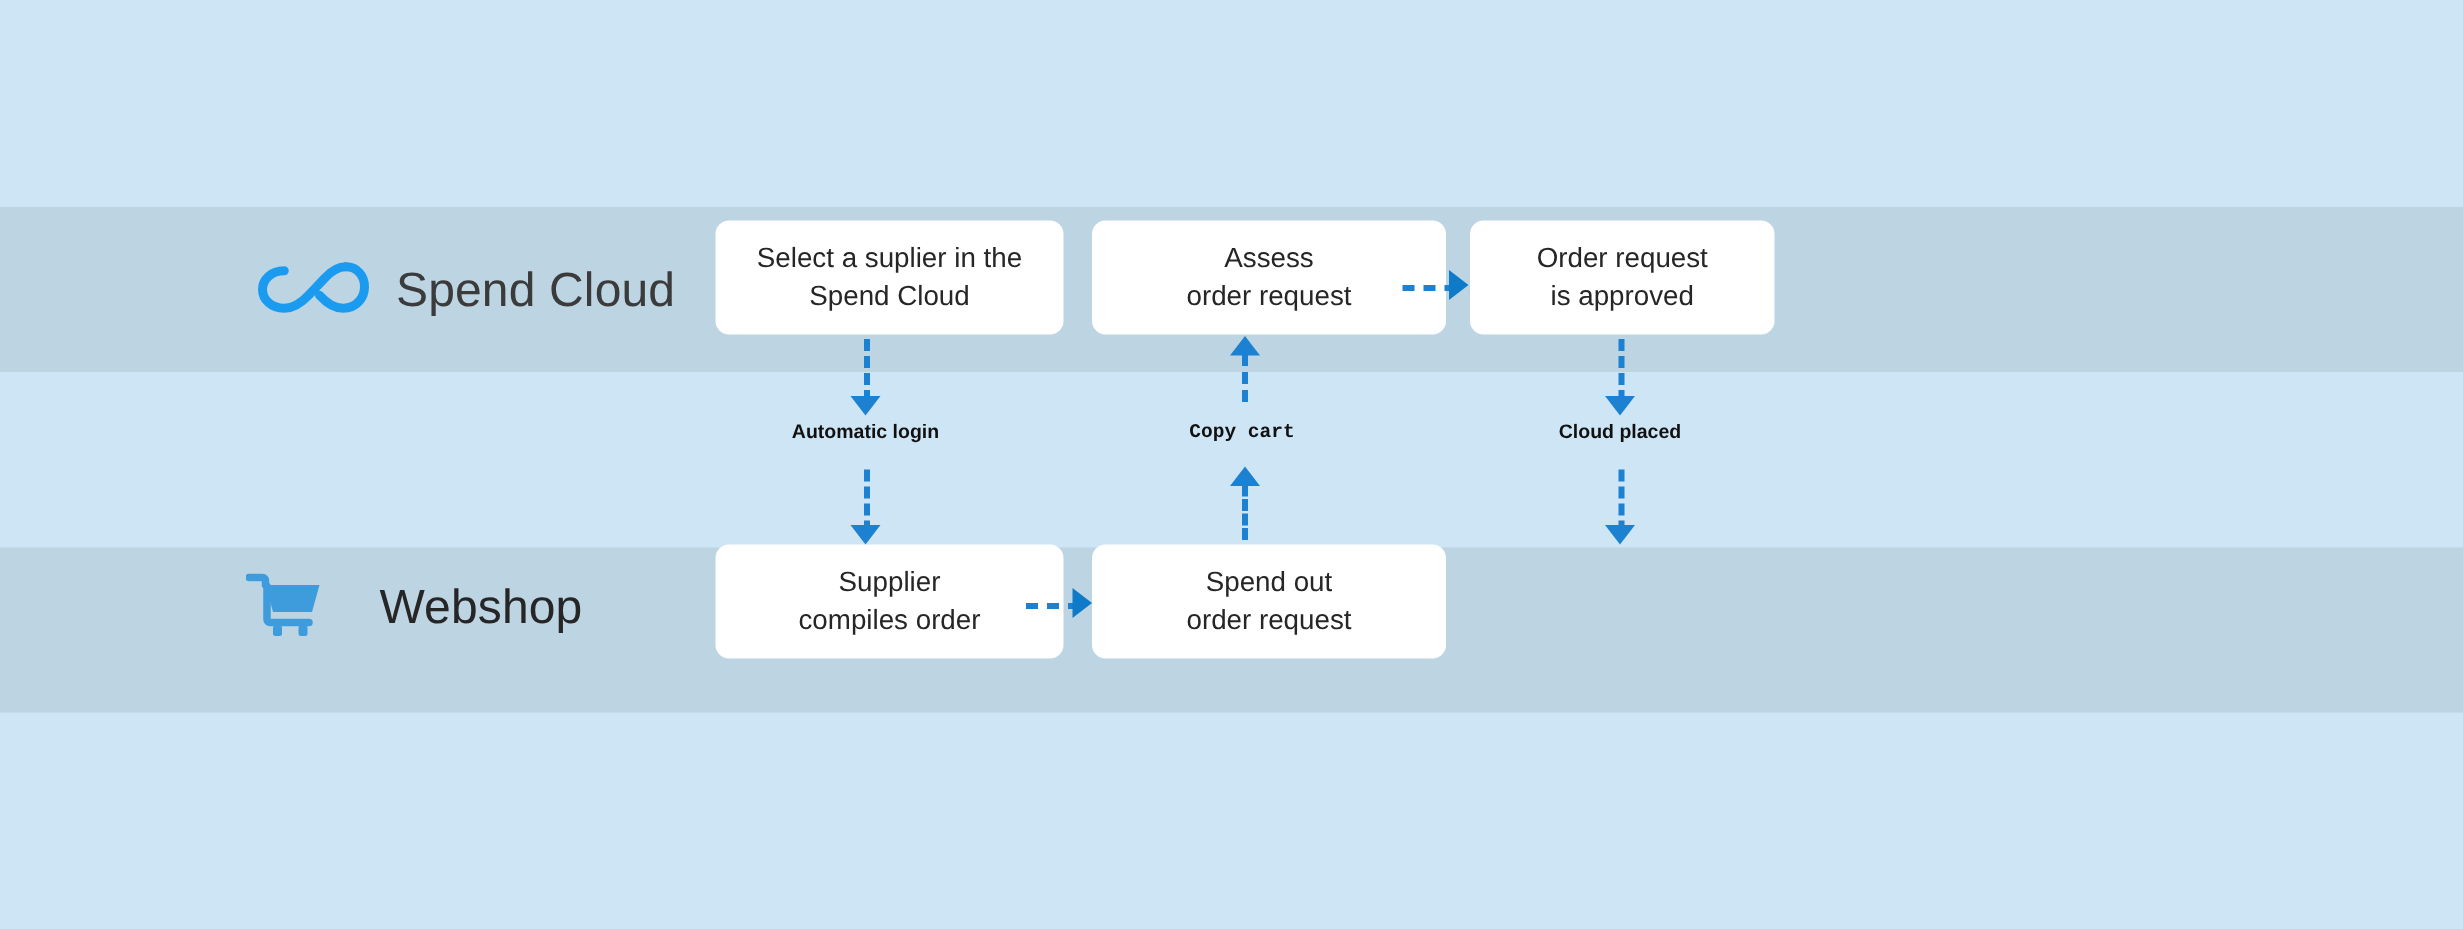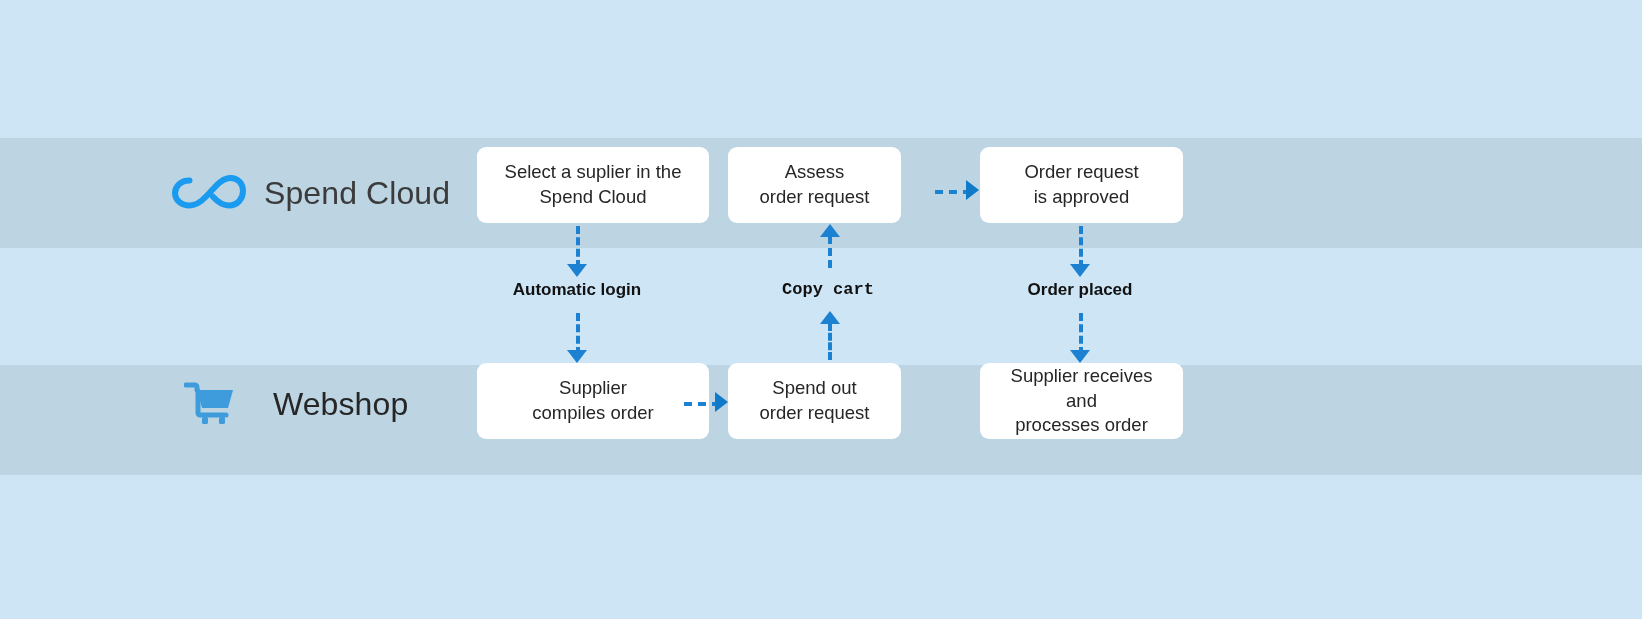--- a/index.html
+++ b/index.html
@@ -34,21 +34,21 @@
   .band-bottom { top: 365px; height: 110px; }
 
   
   .lane-header {
     position: absolute;
     display: flex;
     align-items: center;
     gap: 18px;
   }
   .lane-header-top    { left: 172px; top: 163px; height: 60px; }
-  .lane-header-bottom { left: 184px; top: 375px; height: 58px; gap: 37px; }
+  .lane-header-bottom { left: 164px; top: 375px; height: 58px; gap: 37px; }
 
   .lane-title {
     font-size: 32px;
     color: #3b3b3b;
     letter-spacing: 0.1px;
     white-space: nowrap;
   }
   .lane-title-bottom { color: #262626; }
 
   .lane-icon { display: block; line-height: 0; }
@@ -69,21 +69,21 @@
     box-sizing: border-box;
   }
   .node-text { display: block; white-space: pre-line; }
 
   
   .n-top    { top: 147px; height: 76px; }
   
   .n-bottom { top: 363px; height: 76px; }
 
   .col-1 { left: 477px; width: 232px; }
-  .col-2 { left: 728px; width: 173px; }
+  .col-2 { left: 728px; width: 236px; }
   .col-3 { left: 980px; width: 203px; }
 
   
   .vline {
     position: absolute;
     width: 0;
     border-left: 4px dashed #1b81d0;
   }
 
   
@@ -108,21 +108,21 @@
     width: 0;
     height: 0;
     border-top: 10px solid transparent;
     border-bottom: 10px solid transparent;
     border-left: 13px solid #0f7ac8;
   }
 
   
   .flow-label {
     position: absolute;
-    font-size: 17px;
+    font-size: 13px;
     font-weight: bold;
     color: #111111;
     white-space: nowrap;
     text-align: center;
     transform: translateX(-50%);
   }
 </style>
 </head>
 <body>
 
@@ -168,24 +168,20 @@
   </div>
 
   <div class="node n-bottom col-1">
     <span class="node-text">Supplier
 compiles order</span>
   </div>
   <div class="node n-bottom col-2">
     <span class="node-text">Spend out
 order request</span>
   </div>
-  <div class="node n-bottom col-3">
-    <span class="node-text">Supplier receives and
-processes order</span>
-  </div>
 
   <div class="hline" style="left:935px; top:190px; width:36px;"></div>
   <div class="arrow-right" style="left:966px; top:180px;"></div>
 
   <div class="hline" style="left:684px; top:402px; width:36px;"></div>
   <div class="arrow-right" style="left:715px; top:392px;"></div>
 
   <div class="vline" style="left:576px; top:226px; height:42px;"></div>
   <div class="arrow-down" style="left:567px; top:264px;"></div>
   <div class="flow-label" style="left:577px; top:280px;">Automatic login</div>
@@ -193,17 +189,17 @@
   <div class="arrow-down" style="left:567px; top:350px;"></div>
 
   <div class="arrow-up" style="left:820px; top:224px;"></div>
   <div class="vline" style="left:828px; top:236px; height:32px;"></div>
   <div class="flow-label" style="left:828px; top:280px;font-family:Liberation Mono, monospace;">Copy cart</div>
   <div class="arrow-up" style="left:820px; top:311px;"></div>
   <div class="vline" style="left:828px; top:323px; height:37px;"></div>
 
   <div class="vline" style="left:1079px; top:226px; height:42px;"></div>
   <div class="arrow-down" style="left:1070px; top:264px;"></div>
-  <div class="flow-label" style="left:1080px; top:280px;">Order placed</div>
+  <div class="flow-label" style="left:1080px; top:280px;">Cloud placed</div>
   <div class="vline" style="left:1079px; top:313px; height:42px;"></div>
   <div class="arrow-down" style="left:1070px; top:350px;"></div>
 
 </div>
 
 </body></html>

